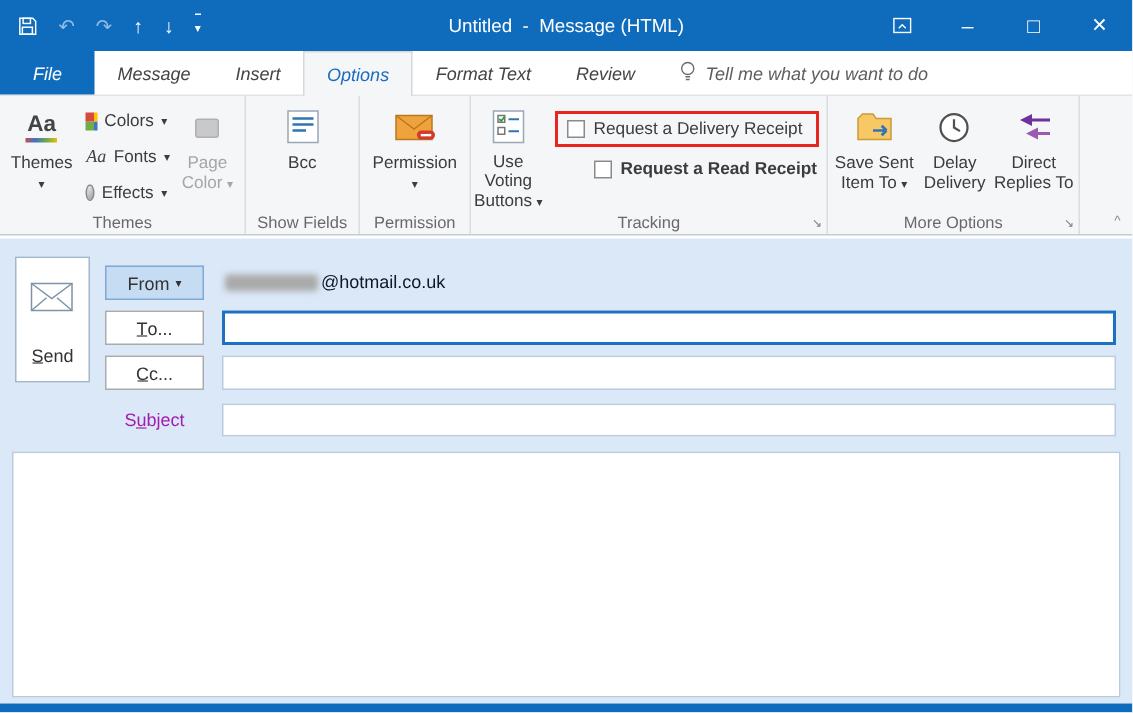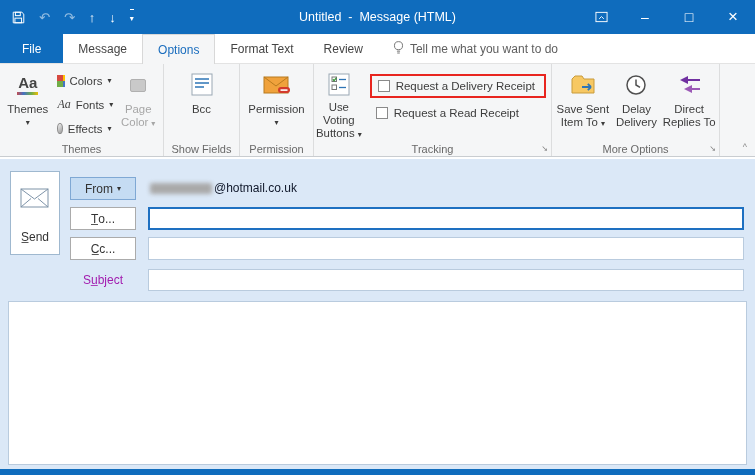--- a/index.html
+++ b/index.html
@@ -24,21 +24,21 @@
     white-space:pre; pointer-events:none;
   }
   .wincontrols { margin-left:auto; display:flex; height:100%; z-index:2; }
   .wc { width:44px; height:100%; display:flex; align-items:center; justify-content:center; font-size:14px; }
   .wclose { font-size:17px; }
   
   .tabrow {
     position:absolute; top:34px; left:0; right:0; height:30px; background:#fff;
     display:flex; align-items:stretch; border-bottom:1px solid #E3E3E3;
   }
-  .tab { display:flex; align-items:center; padding:0 15px; color:#444; }
+  .tab { display:flex; align-items:center; padding:0 15px; color:#444;font-style:italic; }
   .tab.filetab { background:var(--titlebar, #0F6CBD); color:#fff; padding:0 22px; }
   .tab.active {
     background:var(--ribbon_bg, #F5F6F7); color:var(--accent, #1A6DBE);
     border:1px solid #D8D8D8; border-bottom:none; margin-bottom:-1px;
   }
   .tab.tellme { color:#5E5E5E; gap:6px; }
   
   .ribbon {
     position:absolute; top:64px; left:0; right:0; height:93px;
     background:var(--ribbon_bg, #F5F6F7); border-bottom:1px solid #C9CDD1;
@@ -68,21 +68,21 @@
   .fonts-glyph { font-family:"Liberation Serif", serif; font-style:italic; font-size:12px; color:#444; }
   .colorsicon { width:12px; height:12px;
     background:
       linear-gradient(to right,#D6493F 0 50%,#FFC000 50% 100%) 0 0/12px 6px no-repeat,
       linear-gradient(to right,#70AD47 0 50%,#4472C4 50% 100%) 0 6px/12px 6px no-repeat; }
   .effectsicon { width:11px; height:11px; border-radius:50%; border:1px solid #8A8A8A;
     background: linear-gradient(135deg,#EFEFEF,#9E9E9E); }
   .pagecoloricon { width:16px; height:13px; background:#C9C9C9; border:1px solid #B0B0B0; border-radius:2px; }
   .checkcol { display:flex; flex-direction:column; padding:7px 6px 0 8px; }
   .checkrow { display:flex; align-items:center; gap:6px; font-size:11.5px; color:#3C3C3C; white-space:nowrap; }
-  .checkrow.plain { margin-left:6px; margin-top:9px; }
+  .checkrow.plain { margin-left:26px; margin-top:9px;font-weight:bold; }
   .cb { width:12px; height:12px; border:1px solid #8A8A8A; background:#fff; flex:none; }
   .redbox { border:2px solid var(--annotation, #E8251F); padding:4px 9px 4px 6px; background:transparent; }
   
   .compose {
     position:absolute; top:158px; left:0; right:0; bottom:6px;
     background:var(--compose_bg, #DBE8F7); border-top:1px solid #FFFFFF;
   }
   .sendbtn {
     position:absolute; left:10px; top:12px; width:50px; height:84px;
     background:#fff; border:1px solid #9FB8CF; display:flex; flex-direction:column; align-items:center;
@@ -143,20 +143,21 @@
       </span>
       <span class="wc">–</span>
       <span class="wc">□</span>
       <span class="wc wclose">×</span>
     </div>
   </div>
 
   <div class="tabrow">
     <div class="tab filetab">File</div>
     <div class="tab">Message</div>
+    <div class="tab">Insert</div>
     <div class="tab active">Options</div>
     <div class="tab">Format Text</div>
     <div class="tab">Review</div>
     <div class="tab tellme">
       <span>
         <svg width="11" height="15" viewBox="0 0 12 16">
             <circle cx="6" cy="6" r="4.4" fill="none" stroke="#6B6B6B"></circle>
             <path d="M4.3 12h3.4M4.6 14h2.8" stroke="#6B6B6B" fill="none"></path>
           </svg>
       </span>

